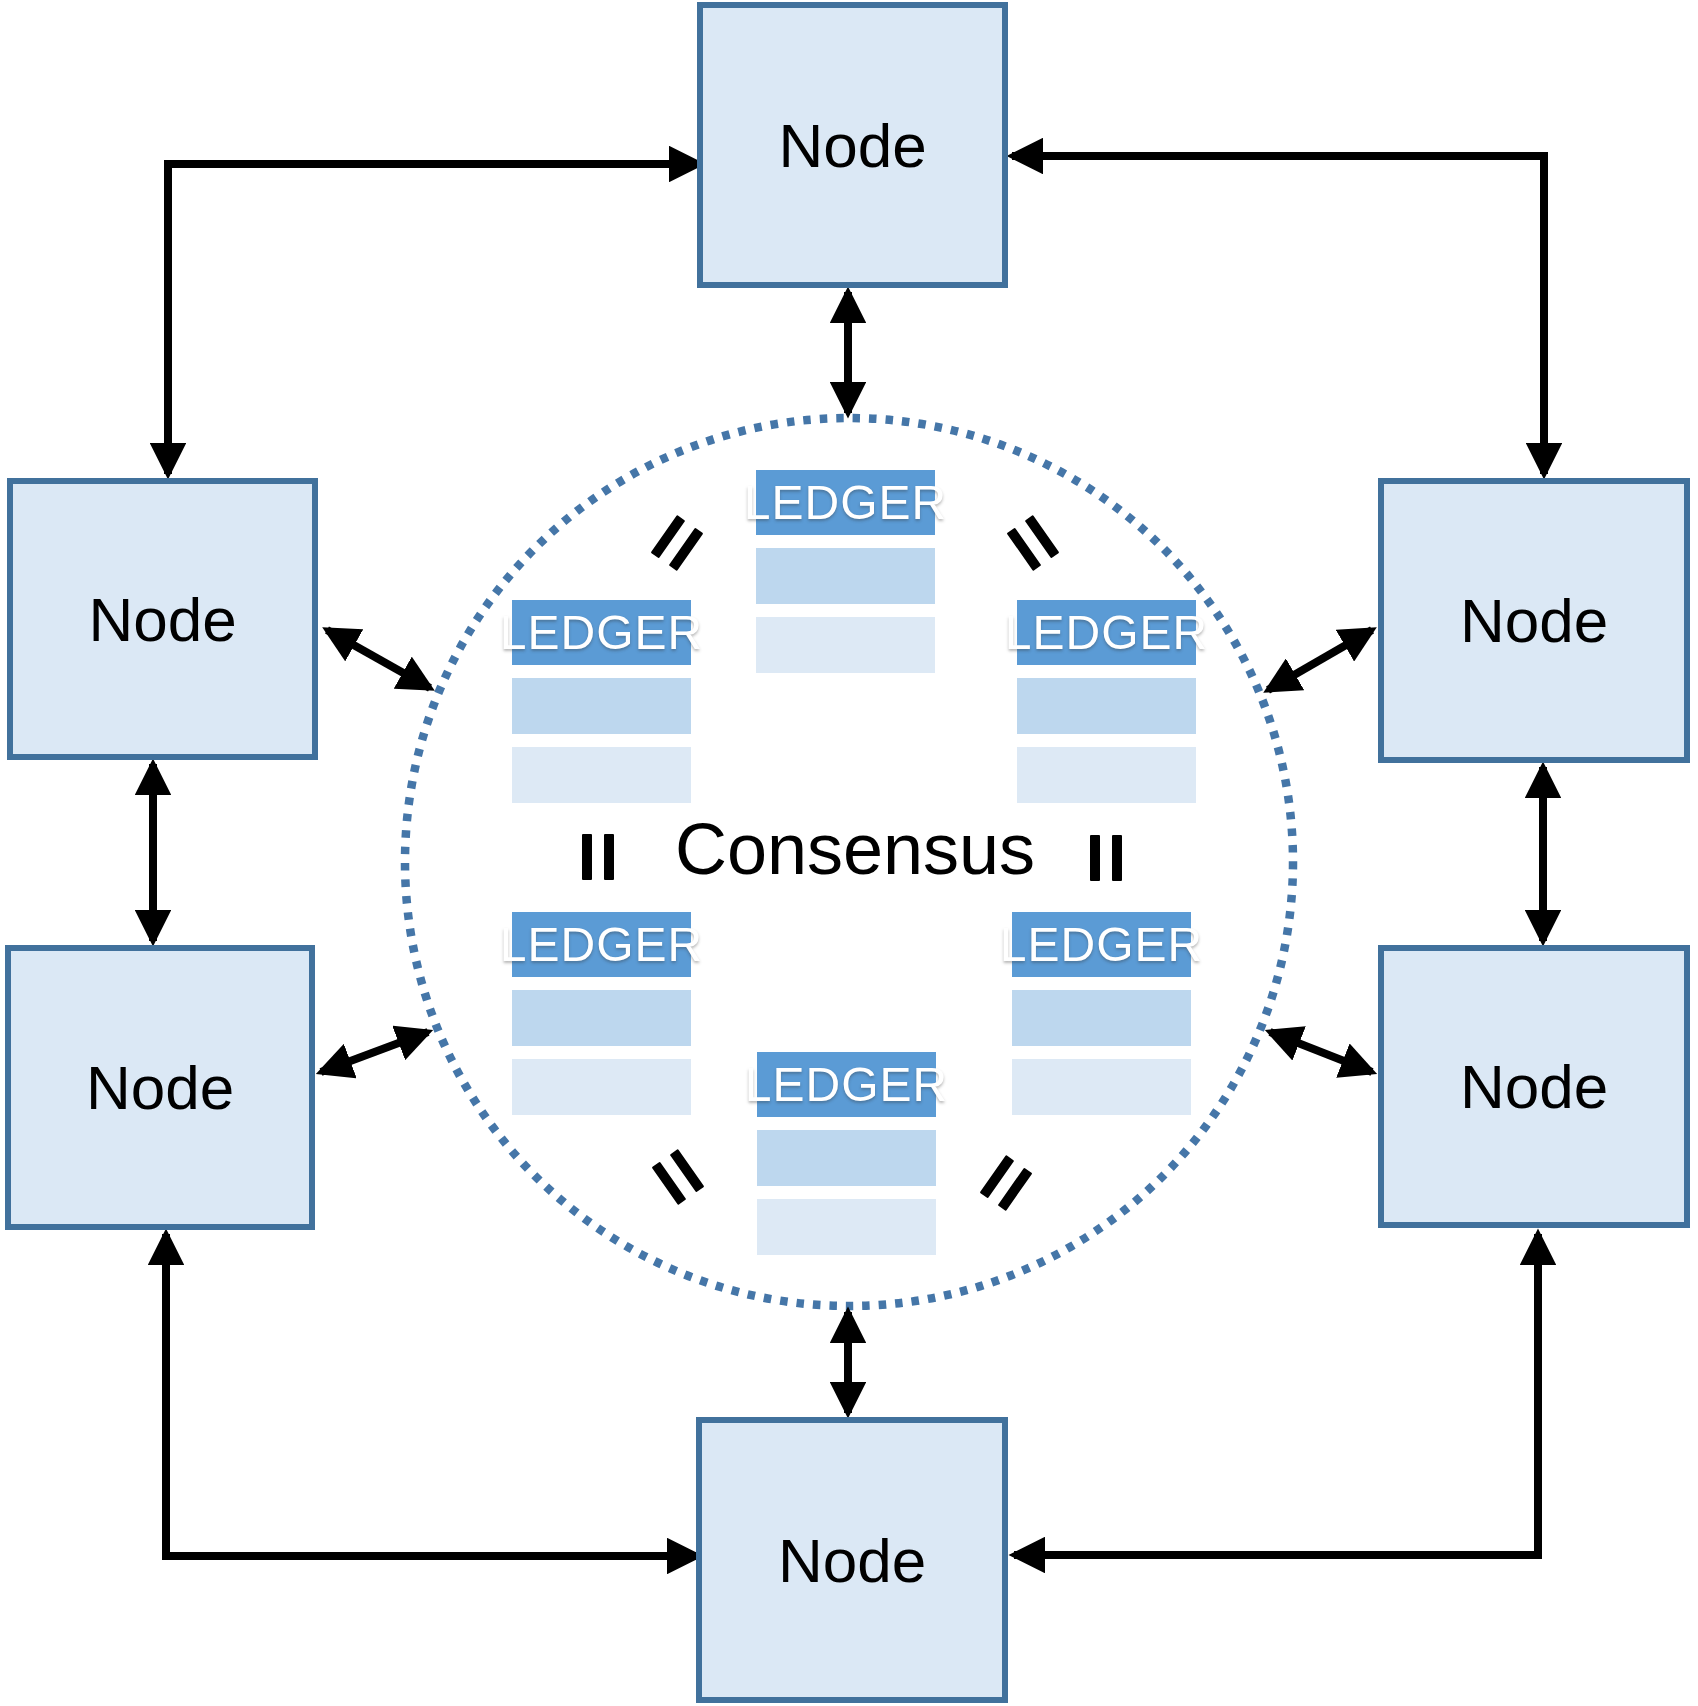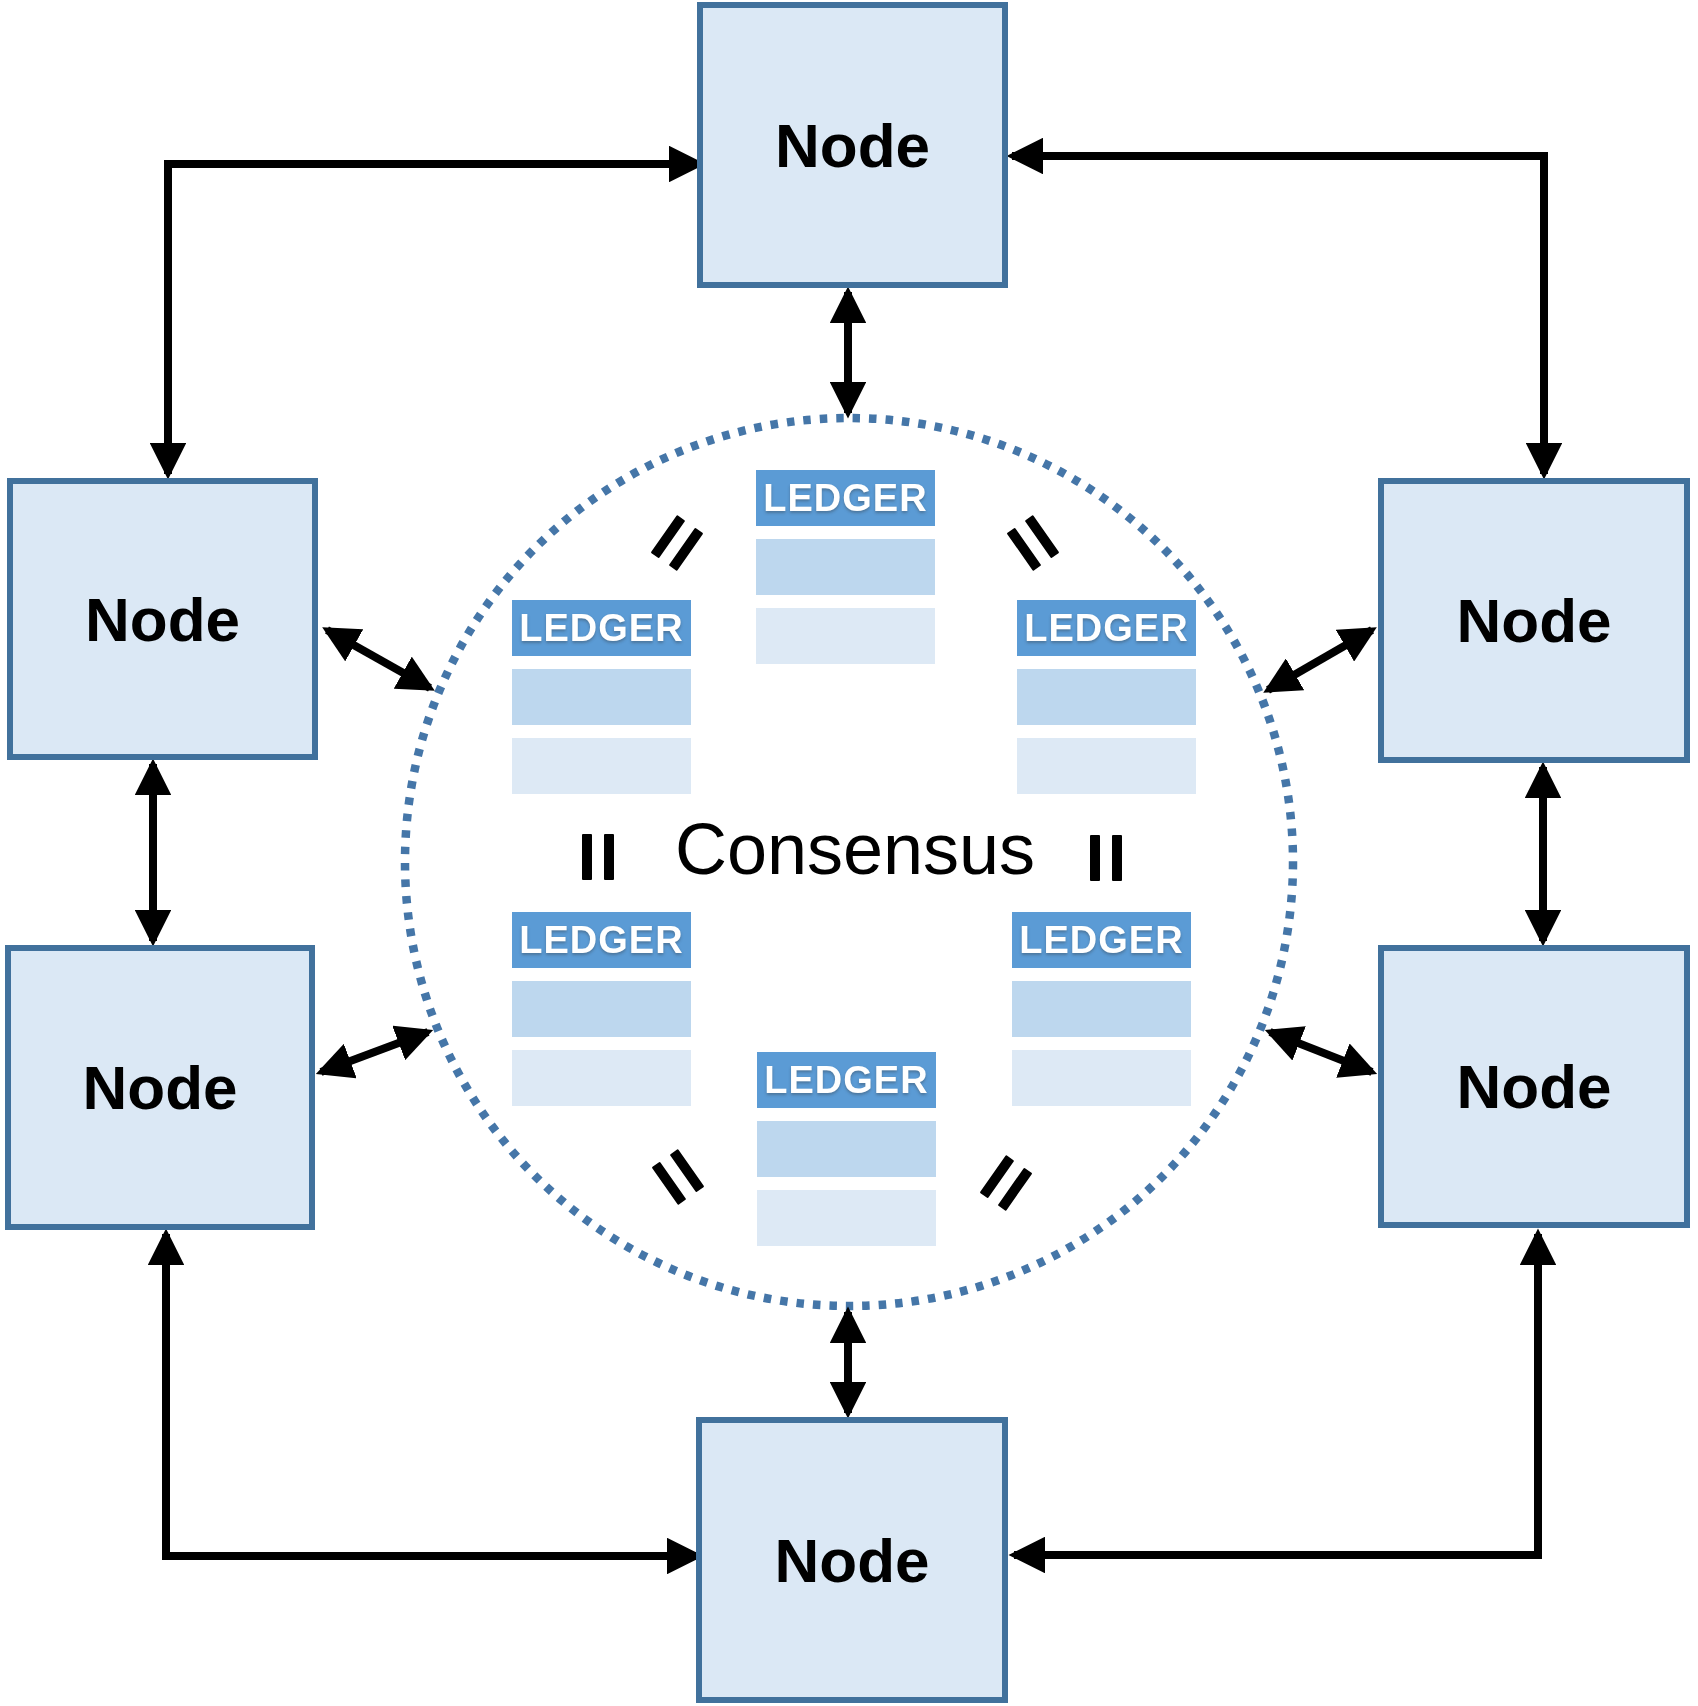--- a/index.html
+++ b/index.html
@@ -6,29 +6,28 @@
   body {
     width:1698px; height:1706px; position:relative; background:#ffffff;
     font-family:"Liberation Sans", sans-serif; overflow:hidden;
   }
   .layer { position:absolute; left:0; top:0; width:1698px; height:1706px; pointer-events:none; }
 
   .node {
     position:absolute; background:#dbe8f5; border:6px solid #41719c; box-sizing:border-box;
     display:flex; align-items:center; justify-content:center;
   }
-  .node .lbl { font-size:62px; font-weight:bold; color:#000; letter-spacing:0px; }
+  .node .lbl { font-size:62px; font-weight:normal; color:#000; letter-spacing:0px; }
 
   .ledger { position:absolute; width:179px; }
   .ledger .hd {
-    height:56px; background:#5b9bd5; color:#ffffff;
+    height:65px; background:#5b9bd5; color:#ffffff;
     display:flex; align-items:center; justify-content:center;
-    font-size:38px; letter-spacing:1px;
+    font-size:48px; letter-spacing:1px;
     text-shadow:0 2px 3px rgba(50,50,50,.35);
-    font-weight:bold;
   }
   .ledger .r { height:56px; margin-top:13px; }
   .r1 { background:#bdd7ee; }
   .r2 { background:#dde9f5; }
 
   .eqmark { position:absolute; width:46px; height:32px; }
   .eqmark .bar { width:46px; height:10px; background:#000; border-radius:1px; }
   .eqmark .bar + .bar { margin-top:12px; }
   .rot-m55 { transform:rotate(-55deg); }
   .rot-p55 { transform:rotate(55deg); }

